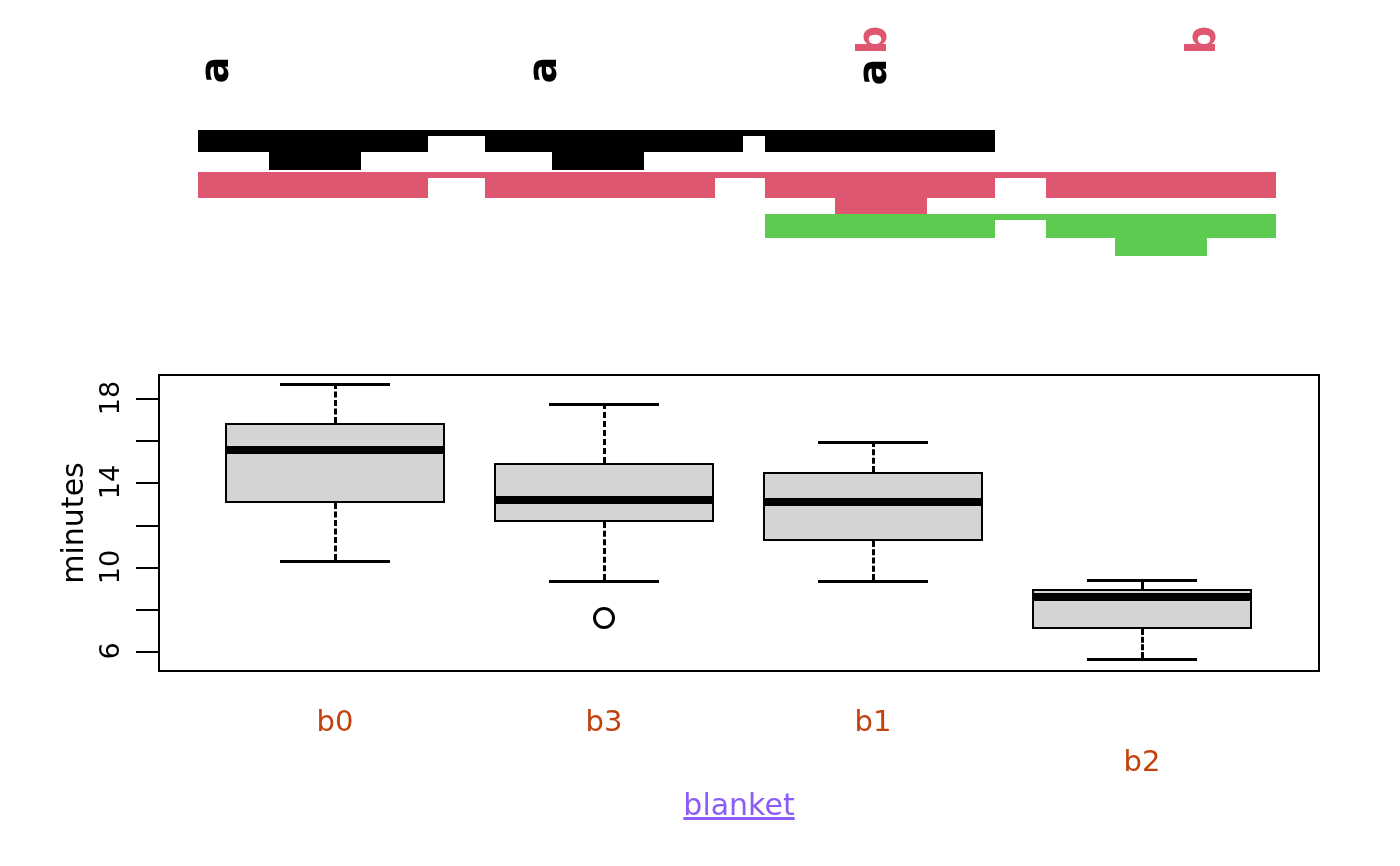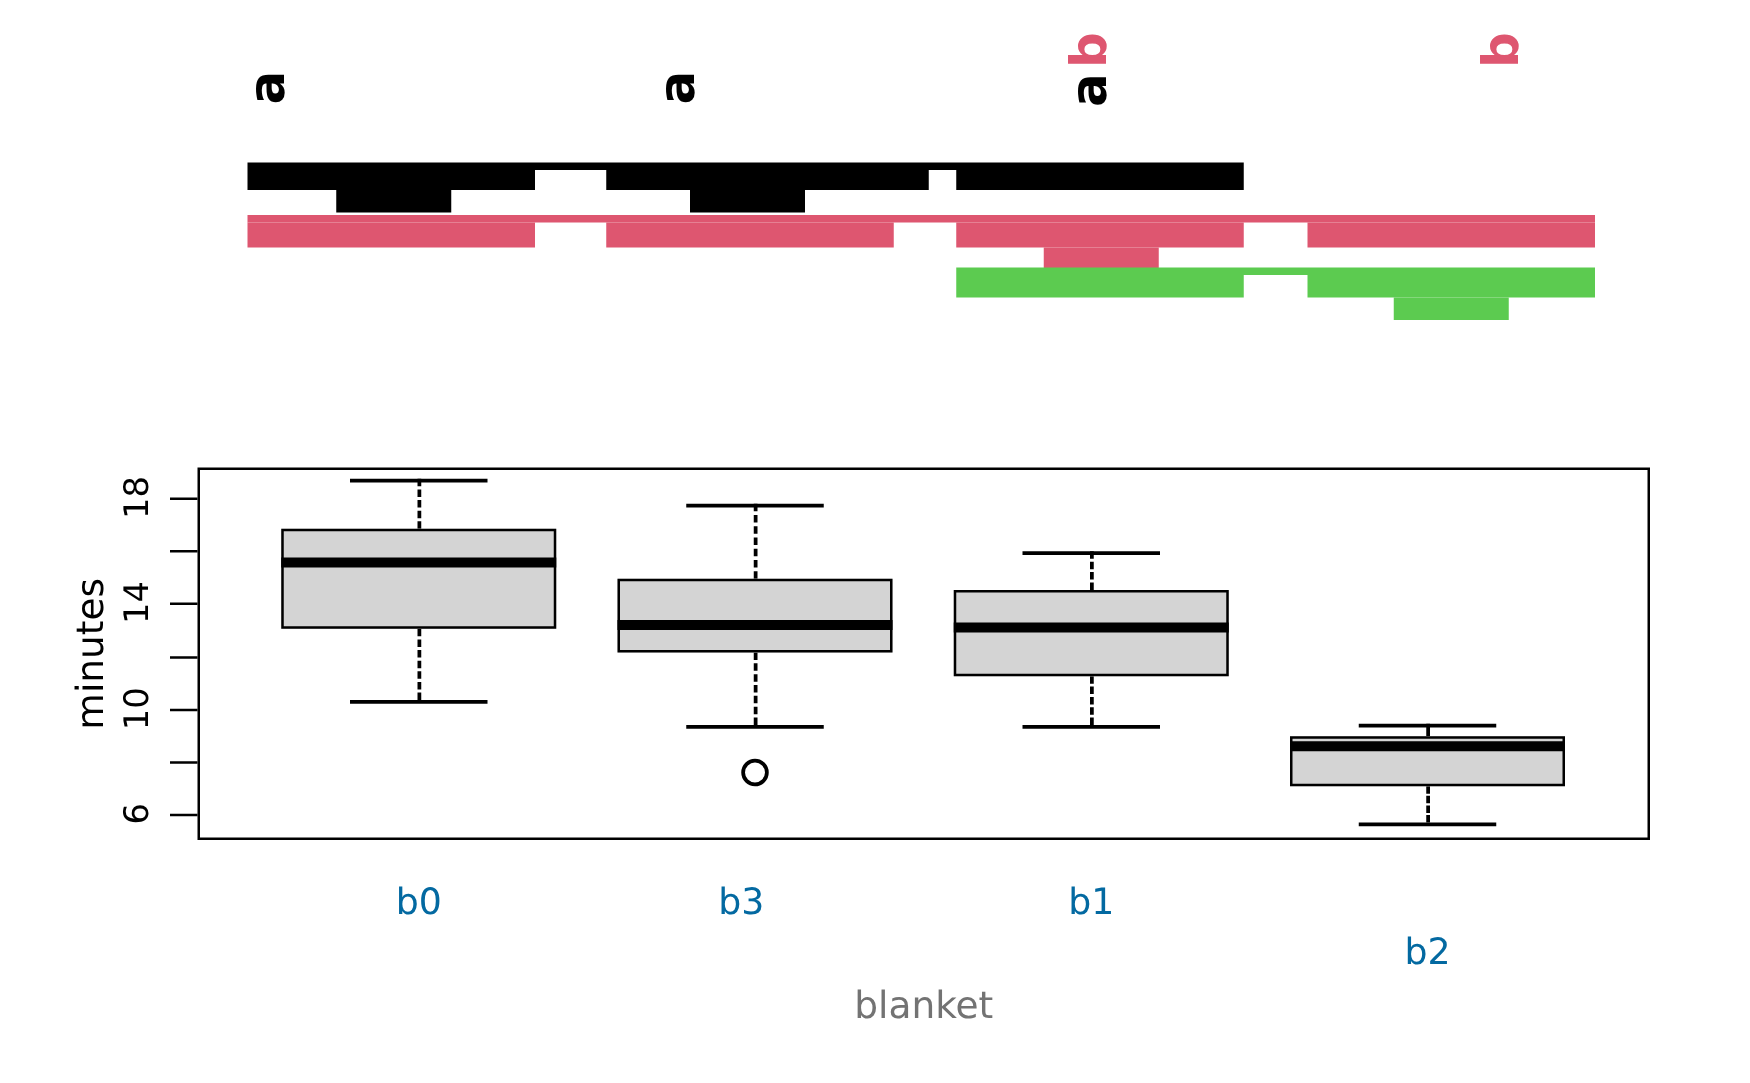--- a/index.html
+++ b/index.html
@@ -64,29 +64,30 @@
     font-size: 30px;
     color: #000000;
     transform: rotate(-90deg);
     transform-origin: 50% 50%;
     white-space: nowrap;
   }
   .axis-title-x {
     position: absolute;
     font-family: "DejaVu Sans", sans-serif;
     font-size: 30px;
-    color: #737373;
+    color: #8b5cf6;
     white-space: nowrap;
     text-align: center;
+    text-decoration: underline;
   }
   .xlab {
     position: absolute;
     font-family: "DejaVu Sans", sans-serif;
     font-size: 29px;
-    color: #0369a1;
+    color: #c2410c;
     white-space: nowrap;
     text-align: center;
   }
   .bx-box {
     position: absolute;
     box-sizing: border-box;
     background: #d4d4d4;
     border: 2px solid #000000;
   }
   .bx-median {
@@ -187,20 +188,20 @@
       <div class="bx-whisker-v" style="left: 1141px; top: 579px; height: 10px;"></div>
       <div class="bx-cap" style="left: 1087px; top: 579px; width: 110px;"></div>
       <div class="bx-whisker-v" style="left: 1141px; top: 629px; height: 29px;"></div>
       <div class="bx-cap" style="left: 1087px; top: 658px; width: 110px;"></div>
       <div class="bx-box" style="left: 1032px; top: 589px; width: 220px; height: 40px; background: rgb(212, 212, 212);"></div>
       <div class="bx-median" style="left: 1032px; top: 593px; width: 220px; height: 8px;"></div>
     </div>
 
   <div id="x-labels">
       <div class="xlab" style="left: 275px; top: 704px; width: 120px;">b0</div>
-      <div class="xlab" style="left: 533px; top: 704px; width: 120px;">b3</div>
+      <div class="xlab" style="left: 544px; top: 704px; width: 120px;">b3</div>
       <div class="xlab" style="left: 813px; top: 704px; width: 120px; text-align: center;">b1</div>
       <div class="xlab" style="left: 1082px; top: 704px; width: 120px; margin-top: 40px;">b2</div>
     </div>
 
   <div class="axis-title-x" id="xtitle" style="left: 589px; top: 787px; width: 300px;">blanket</div>
 
 </div>
 
 </body></html>

